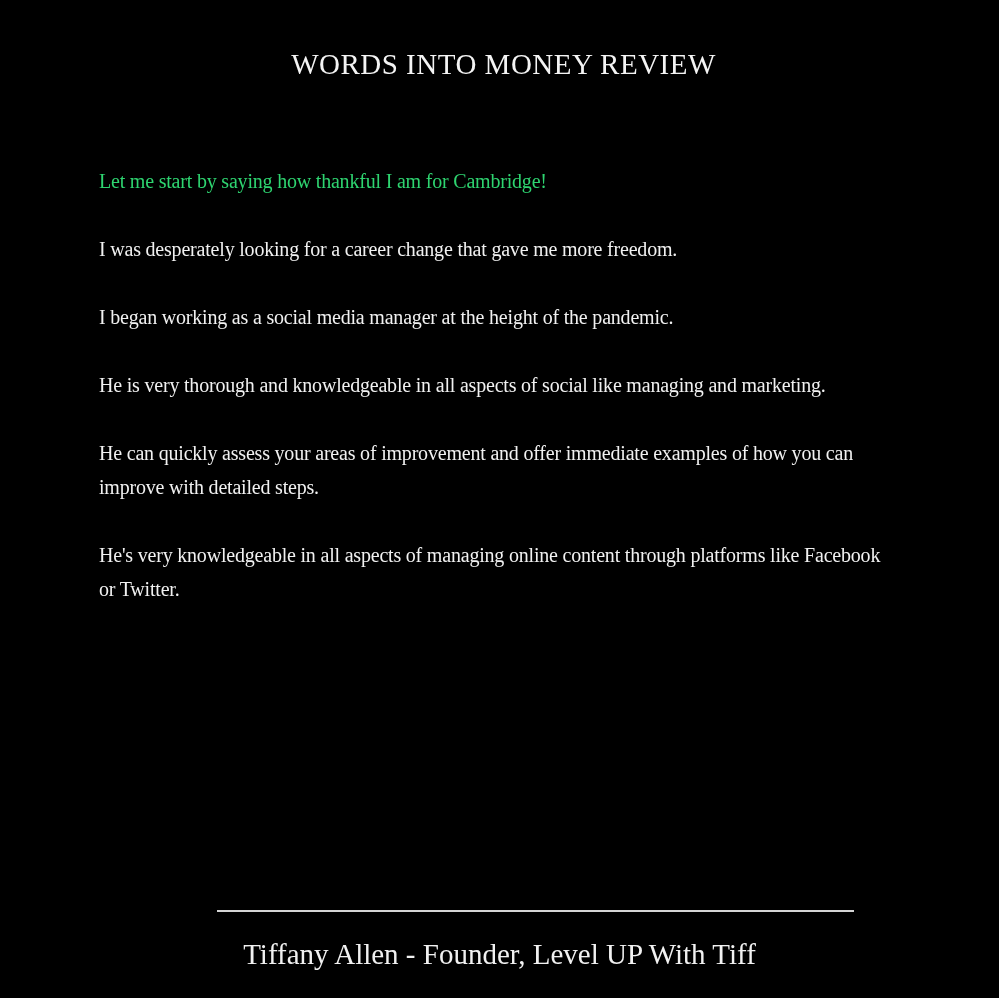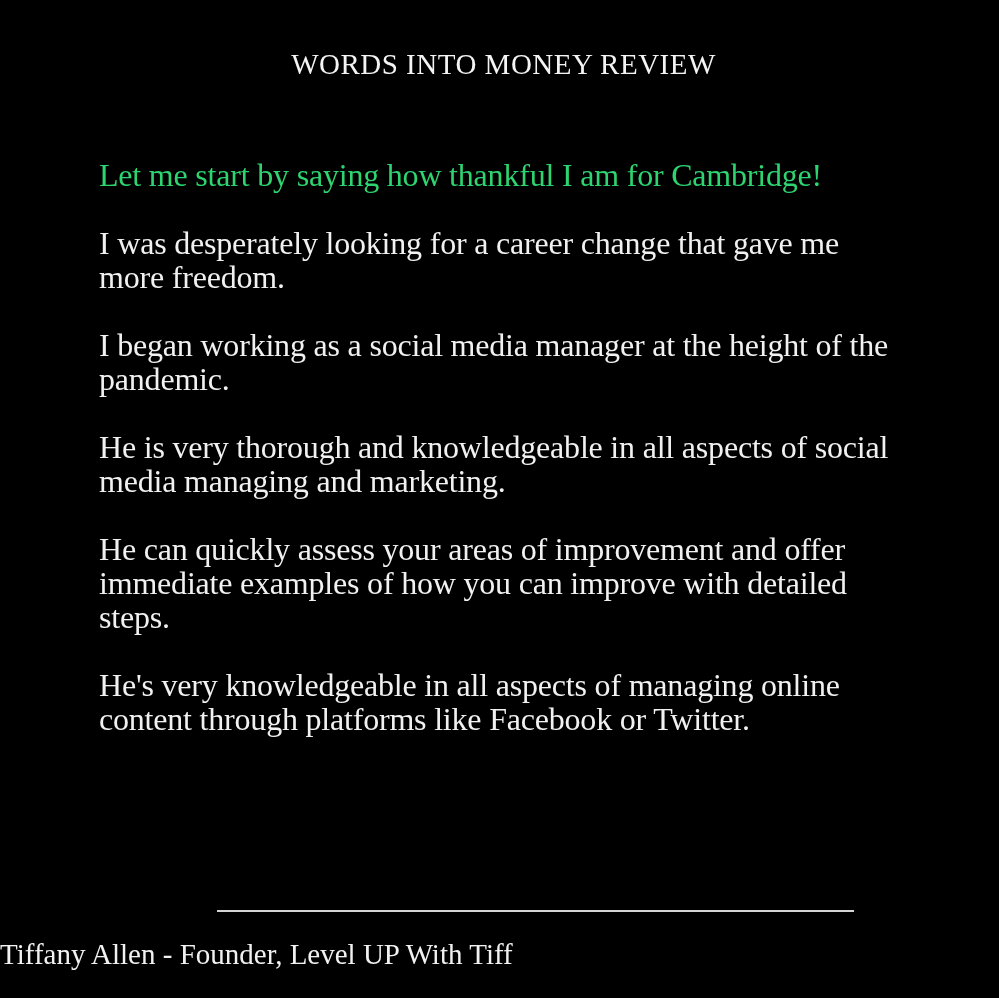--- a/index.html
+++ b/index.html
@@ -27,60 +27,60 @@
     color: #f4f4f4;
     white-space: nowrap;
   }
   .content {
     position: absolute;
     top: 149px;
     left: 99px;
     width: 800px;
   }
   .para {
-    margin: 9px 0 34px 0;
-    font-size: 32px;
+    margin: 15px 0 34px 0;
+    font-size: 20px;
     line-height: 34px;
     letter-spacing: -0.2px;
     color: #f1f1f1;
   }
   .highlight {
     
   }
   .divider {
     position: absolute;
     top: 910px;
     left: 217px;
     width: 637px;
     height: 2px;
     background: #d4d4d4;
   }
   .footer {
     position: absolute;
     top: 936px;
     left: 0;
     width: 999px;
-    text-align: left;
+    text-align: center;
     font-size: 29px;
     line-height: 36px;
     color: #f1f1f1;
     white-space: nowrap;
   }
 </style>
 </head>
 <body style="background: rgb(0, 0, 0);">
 
 <div class="title">WORDS INTO MONEY REVIEW</div>
 
 <div class="content">
   <p class="para highlight" style="color: rgb(46, 212, 112);">Let me start by saying how thankful I am for Cambridge!</p>
   <div>
       <p class="para">I was desperately looking for a career change that gave me more freedom.</p>
       <p class="para">I began working as a social media manager at the height of the pandemic.</p>
-      <p class="para">He is very thorough and knowledgeable in all aspects of social media managing and marketing.</p>
+      <p class="para">He is very thorough and knowledgeable in all aspects of social like managing and marketing.</p>
       <p class="para">He can quickly assess your areas of improvement and offer immediate examples of how you can improve with detailed steps.</p>
       <p class="para">He's very knowledgeable in all aspects of managing online content through platforms like Facebook or Twitter.</p>
     </div>
 </div>
 
 <div class="divider"></div>
 
 <div class="footer">Tiffany Allen - Founder, Level UP With Tiff</div>
 
 </body></html>

